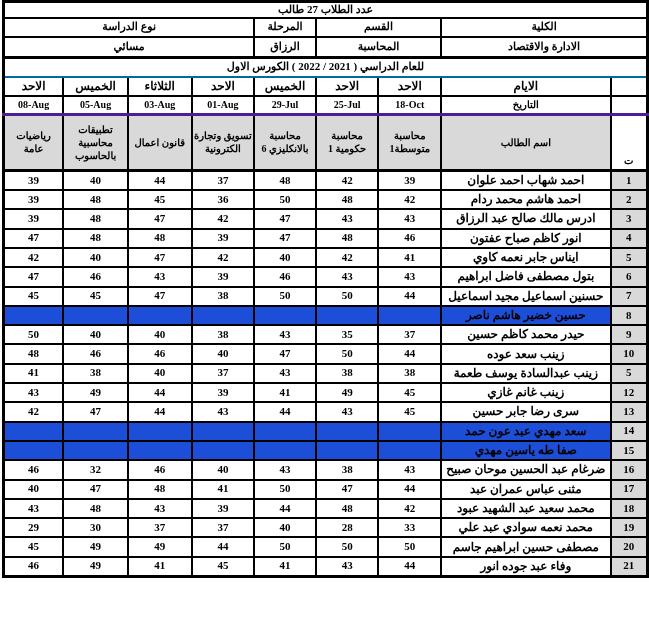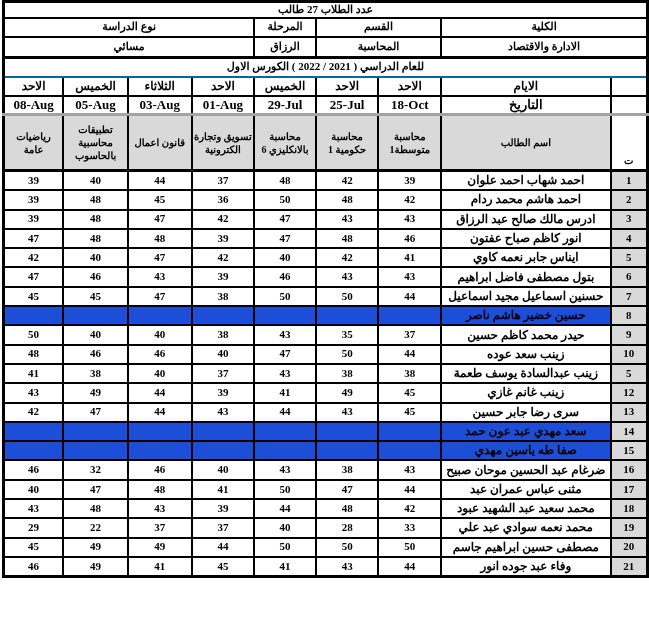--- a/index.html
+++ b/index.html
@@ -19,21 +19,21 @@
   
   .c-no{width:36px}.c-name{width:165px}
   .c-g1{width:61px}.c-g2{width:61px}.c-g3{width:60px}.c-g4{width:61px}
   .c-g5{width:62px}.c-g6{width:63px}.c-g7{width:58px}
   
   .r-title td{height:13px;font-size:11px;}
   .r-info td{height:17px;}
   .r-vals td{height:18px;border-bottom:3px solid #000;}
   .r-year td{height:17px;border-bottom:2px solid #0369a1;}
   .r-days td{height:17px;font-size:12px;}
-  .r-dates td{height:16px;font-size:13px;border-bottom:3px solid #a3a3a3;}
+  .r-dates td{height:16px;font-size:10px;border-bottom:3px solid #4c1d95;}
   .r-subj td{height:51px;font-size:10px;line-height:1.3;border-bottom:3px solid #000;}
   .r-student td{height:17.3px;}
   .gray{background:#d9d9d9;}
   .date-cell{direction:ltr;}
   .no-head{vertical-align:bottom;padding-bottom:2px;}
   .name-cell{font-size:12px;}
   .hl td{background:#1d4ed8;}
   .hl td.no-cell{background:#d9d9d9;}
 </style>
 </head>
@@ -305,21 +305,21 @@
           <td class="grade-cell">43</td>
         </tr>
         <tr class="r-student">
           <td class="no-cell gray">19</td>
           <td class="name-cell">محمد نعمه سوادي عبد علي</td>
           <td class="grade-cell">33</td>
           <td class="grade-cell">28</td>
           <td class="grade-cell">40</td>
           <td class="grade-cell">37</td>
           <td class="grade-cell">37</td>
-          <td class="grade-cell">22</td>
+          <td class="grade-cell">30</td>
           <td class="grade-cell">29</td>
         </tr>
         <tr class="r-student">
           <td class="no-cell gray">20</td>
           <td class="name-cell">مصطفى حسين ابراهيم جاسم</td>
           <td class="grade-cell">50</td>
           <td class="grade-cell">50</td>
           <td class="grade-cell">50</td>
           <td class="grade-cell">44</td>
           <td class="grade-cell">49</td>

